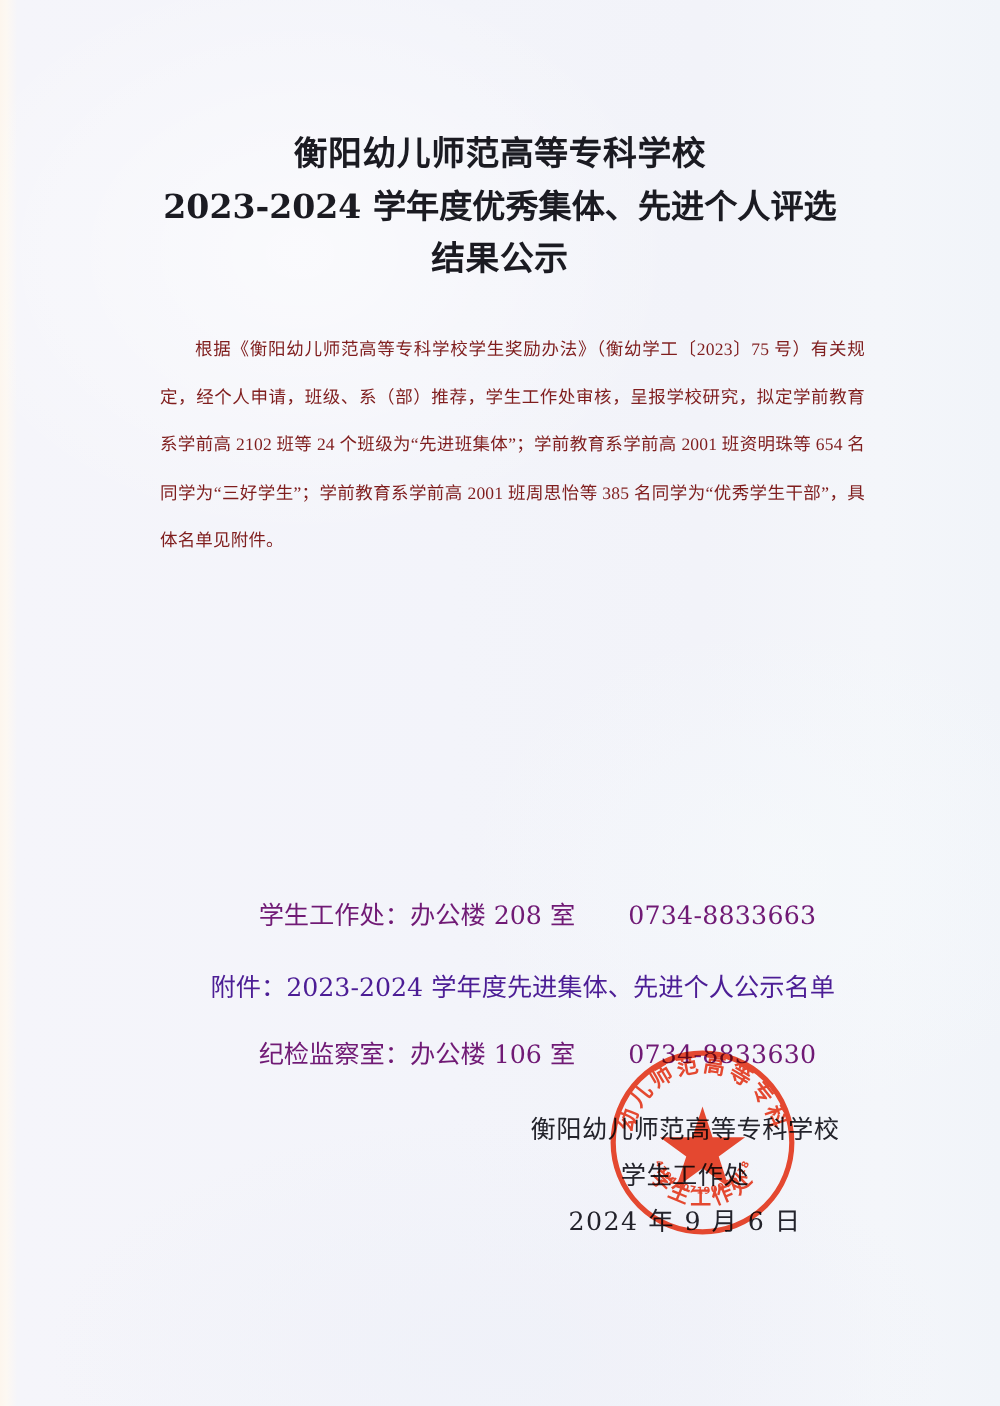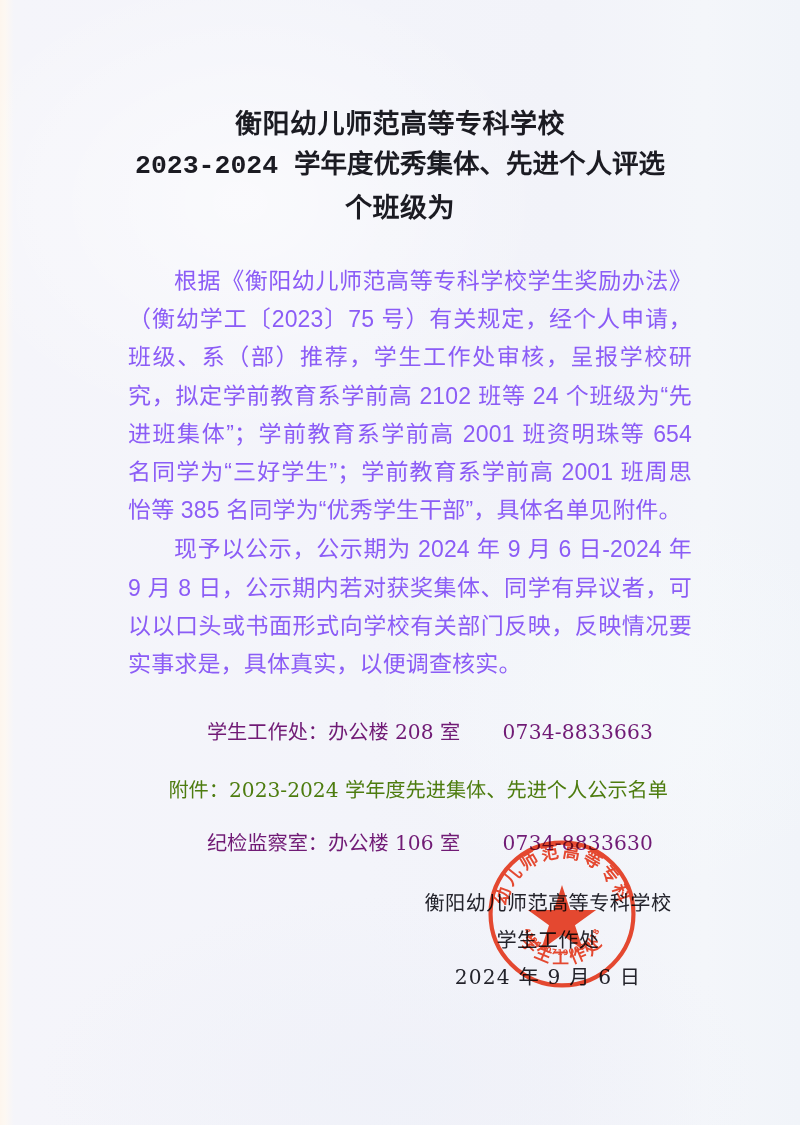--- a/index.html
+++ b/index.html
@@ -56,41 +56,40 @@
     letter-spacing: 0.5px;
     color: #1b1b22;
   }
   .doc-title .tline {
     display: block;
     white-space: nowrap;
   }
   .doc-title .tline.wide {
     font-size: 26.5px;
     letter-spacing: 0px;
-    font-family: Liberation Mono, monospace;
   }
 
   
   .body-block {
     position: absolute;
     left: 128px;
     width: 564px;
     top: 262px;
     color: #23232b;
   }
   .para {
-    font-size: 23px;
+    font-size: 14px;
     line-height: 38.2px;
     text-align: justify;
     text-justify: inter-ideograph;
     text-indent: 2em;
     margin: 0 0 1px 0;
     letter-spacing: 0.15px;
-    font-family: Liberation Sans, sans-serif;
-    color: #8b5cf6;
+    font-family: Liberation Serif, serif;
+    color: #7f1d1d;
   }
 
   
   .contact-list {
     position: absolute;
     left: 128px;
     top: 677px;
     width: 564px;
   }
   .contact-row {
@@ -108,21 +107,21 @@
 
   
   .attachment {
     position: absolute;
     left: 128px;
     top: 772px;
     width: 564px;
     font-size: 20.2px;
     line-height: 36px;
     padding-left: 2em;
-    color: #4d7c0f;
+    color: #4c1d95;
     white-space: nowrap;
   }
 
   
   .signature {
     position: absolute;
     left: 392px;
     top: 885px;
     width: 312px;
     text-align: center;
@@ -156,26 +155,25 @@
 </head>
 <body>
 
 <div class="page"></div>
 
 <div class="content">
 
   <div class="doc-title">
     <span class="tline">衡阳幼儿师范高等专科学校</span>
     <span class="tline wide">2023-2024 学年度优秀集体、先进个人评选</span>
-    <span class="tline">个班级为</span>
+    <span class="tline">结果公示</span>
   </div>
 
   <div class="body-block">
     <p class="para">根据《衡阳幼儿师范高等专科学校学生奖励办法》（衡幼学工〔2023〕75 号）有关规定，经个人申请，班级、系（部）推荐，学生工作处审核，呈报学校研究，拟定学前教育系学前高 2102 班等 24 个班级为“先进班集体”；学前教育系学前高 2001 班资明珠等 654 名同学为“三好学生”；学前教育系学前高 2001 班周思怡等 385 名同学为“优秀学生干部”，具体名单见附件。</p>
-    <p class="para">现予以公示，公示期为 2024 年 9 月 6 日-2024 年 9 月 8 日，公示期内若对获奖集体、同学有异议者，可以以口头或书面形式向学校有关部门反映，反映情况要实事求是，具体真实，以便调查核实。</p>
   </div>
 
   <div class="contact-list">
     <div class="contact-row">
       <span>学生工作处：办公楼 208 室</span><span class="phone">0734-8833663</span>
     </div>
     <div class="contact-row">
       <span>纪检监察室：办公楼 106 室</span><span class="phone">0734-8833630</span>
     </div>
   </div>

